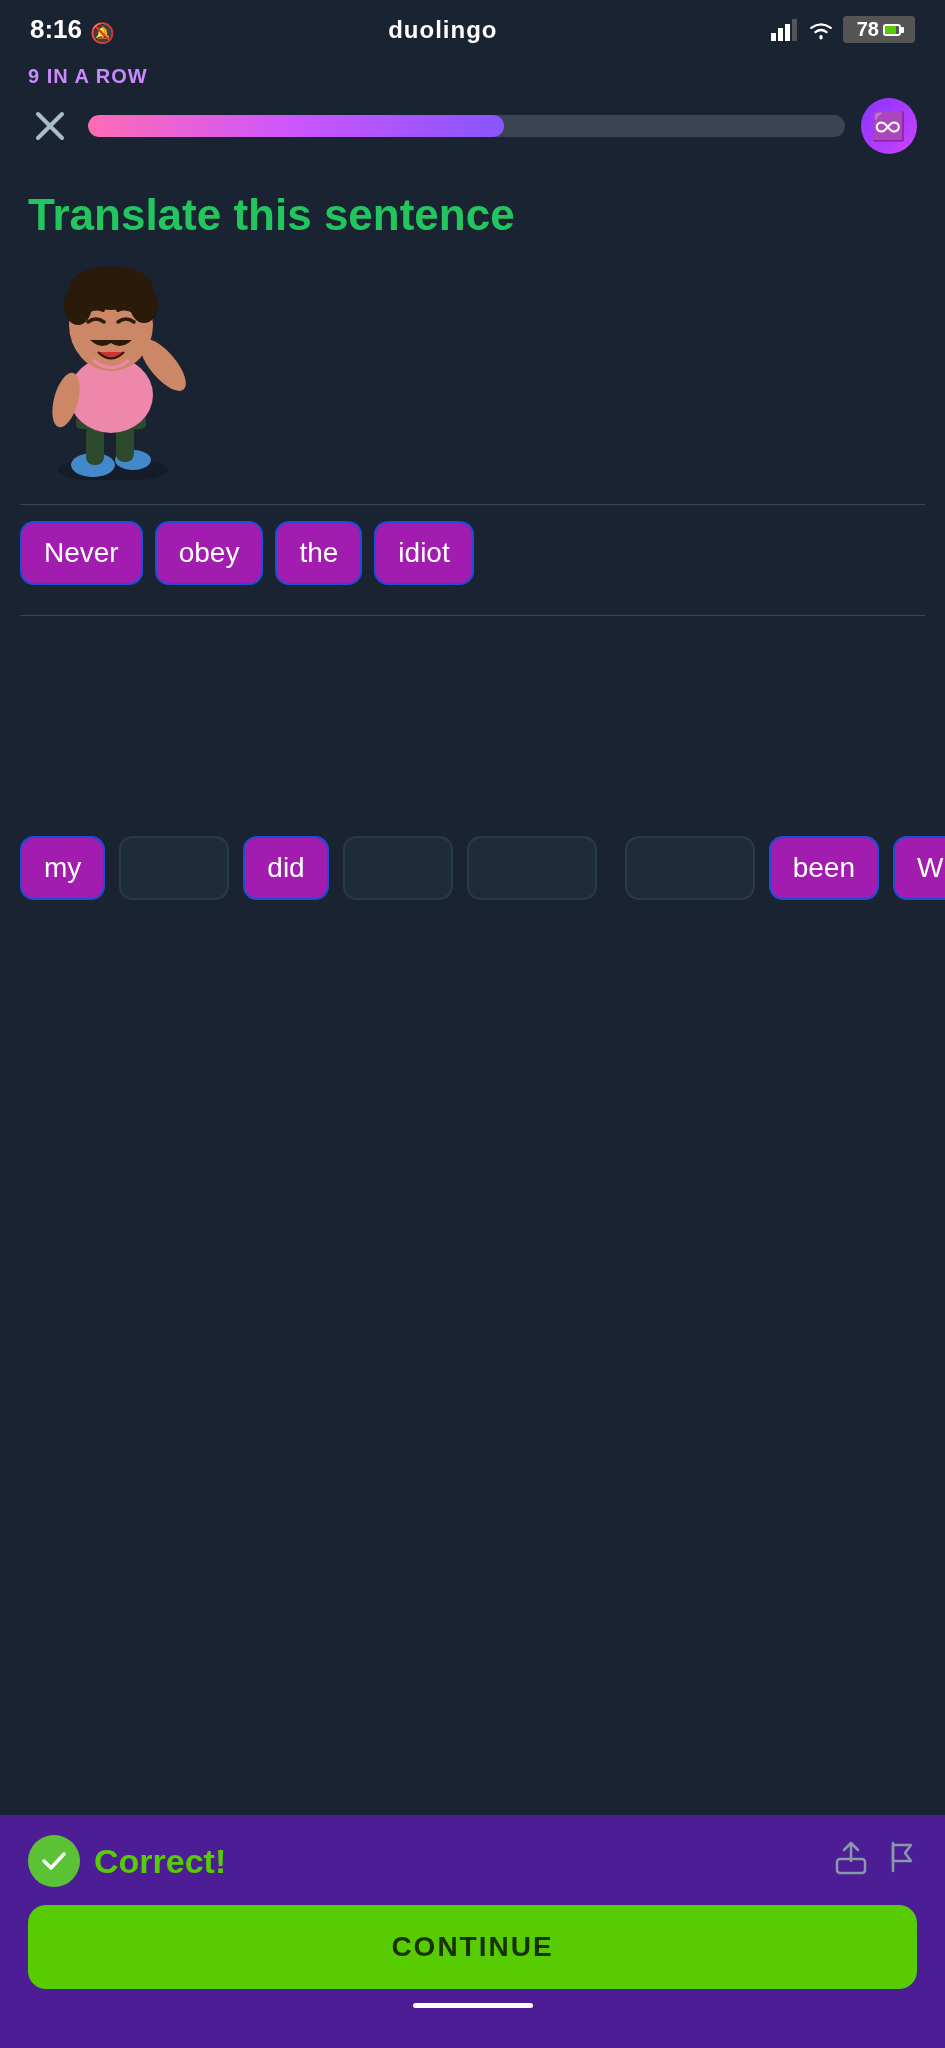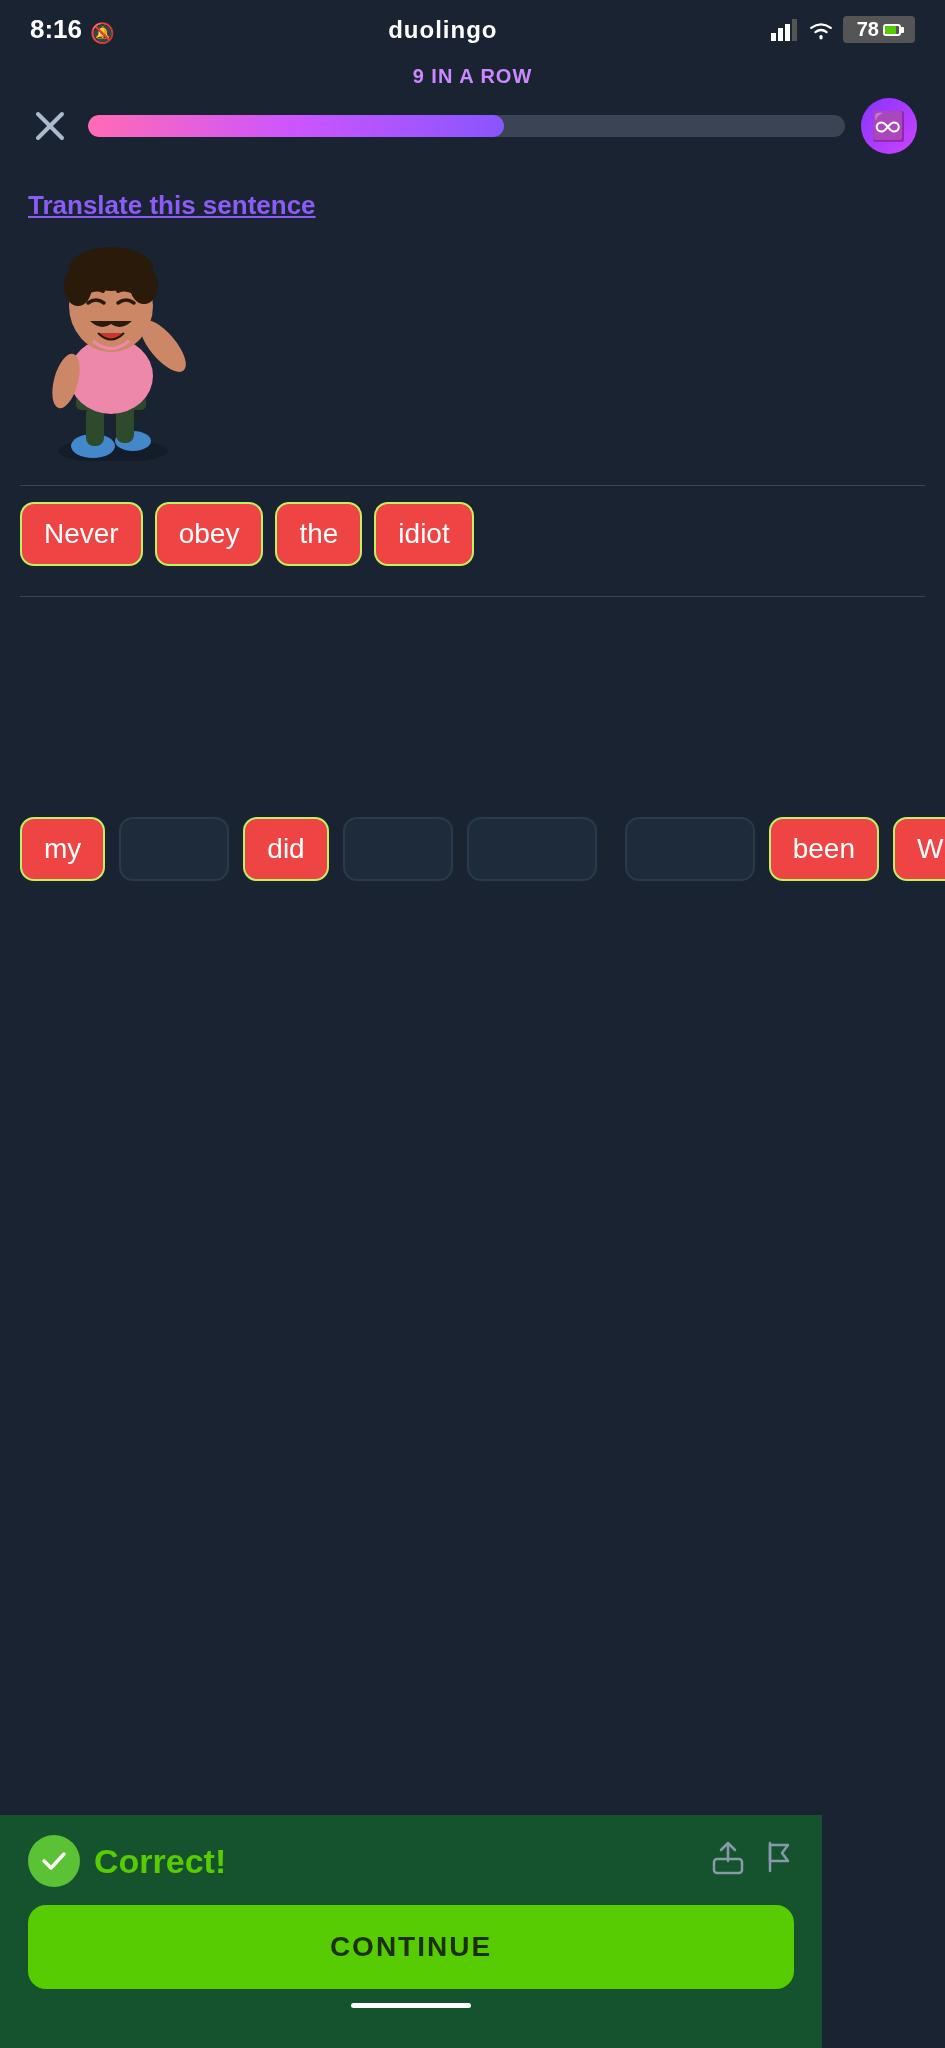--- a/index.html
+++ b/index.html
@@ -43,21 +43,21 @@
       font-size: 20px;
       color: #fff;
       font-weight: 600;
     }
 
     
     .header {
       padding: 10px 28px 16px;
     }
     .streak-label {
-      text-align: center;
+      text-align: left;
       color: #cc88ff;
       font-size: 20px;
       font-weight: 700;
       letter-spacing: 1px;
       margin-bottom: 10px;
     }
     .progress-row {
       display: flex;
       align-items: center;
       gap: 16px;
@@ -90,24 +90,23 @@
       border-radius: 50%;
       display: flex;
       align-items: center;
       justify-content: center;
       font-size: 26px;
     }
 
     
     .instruction {
       padding: 20px 28px 10px;
-      font-size: 26px;
+      font-size: 44px;
       font-weight: 800;
-      color: #8b5cf6;
-      text-decoration: underline;
+      color: #22c55e;
     }
 
     
     .character-area {
       display: flex;
       align-items: flex-start;
       padding: 10px 28px 24px;
       gap: 16px;
     }
     .speech-bubble {
@@ -147,22 +146,22 @@
     .answer-area {
       min-height: 110px;
       padding: 16px 20px;
       display: flex;
       flex-wrap: wrap;
       gap: 12px;
       align-items: flex-start;
     }
 
     .word-tile {
-      background: #ef4444;
-      border: 2px solid #bef264;
+      background: #a21caf;
+      border: 2px solid #1d4ed8;
       border-radius: 14px;
       padding: 14px 22px;
       font-size: 28px;
       font-weight: 500;
       color: #ffffff;
       cursor: pointer;
       box-shadow: 0 4px 0 #1a2530;
     }
     .word-tile.empty {
       background: #1e2b3a;
@@ -189,22 +188,22 @@
       display: flex;
       gap: 14px;
       justify-content: center;
     }
 
     
     .bottom-section {
       position: fixed;
       bottom: 0;
       left: 0;
-      width: 822px;
-      background: #14532d;
+      width: 945px;
+      background: #4c1d95;
       padding: 20px 28px 40px;
     }
     .correct-row {
       display: flex;
       align-items: center;
       justify-content: space-between;
       margin-bottom: 18px;
     }
     .correct-left {
       display: flex;

